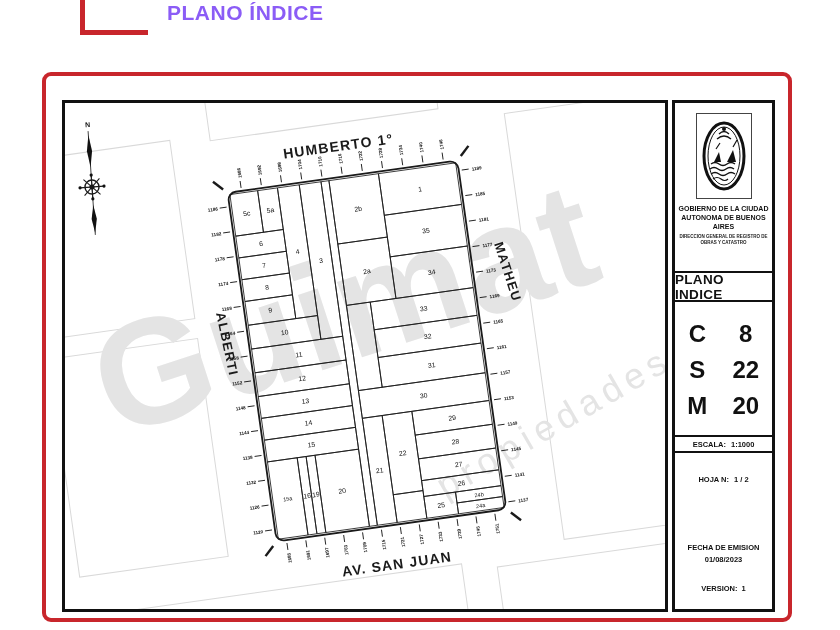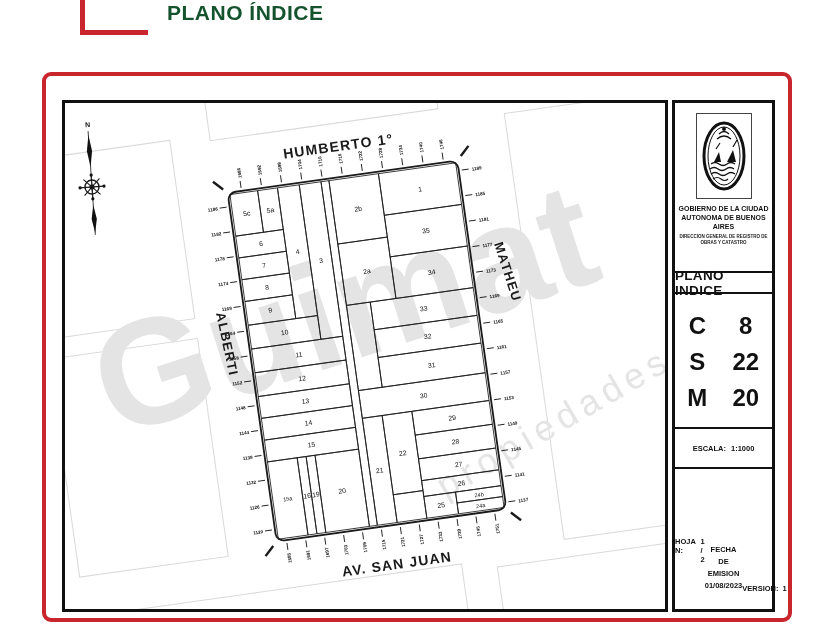--- a/index.html
+++ b/index.html
@@ -4,21 +4,21 @@
 <style>
   html,body{margin:0;padding:0;}
   body{
     width:840px;height:630px;position:relative;background:#ffffff;
     font-family:"Liberation Sans",sans-serif;overflow:hidden;
   }
   
   .logo-bracket-v{position:absolute;left:80px;top:0;width:5px;height:35px;background:var(--red);}
   .logo-bracket-h{position:absolute;left:80px;top:30px;width:68px;height:5px;background:var(--red);}
   .page-title{
-    position:absolute;left:167px;top:1px;font-size:21px;font-weight:bold;color:#14532d;
+    position:absolute;left:167px;top:1px;font-size:21px;font-weight:bold;color:#8b5cf6;
     letter-spacing:.5px;white-space:nowrap;
   }
   
   .red-frame{
     position:absolute;left:42px;top:72px;width:750px;height:550px;
     border:4px solid var(--red);border-radius:9px;background:#fff;box-sizing:border-box;
   }
   
   .map-sheet{
     position:absolute;left:62px;top:100px;width:606px;height:512px;
@@ -29,28 +29,28 @@
     position:absolute;left:672px;top:100px;width:103px;height:512px;
     border:3px solid #111;box-sizing:border-box;background:#fff;
     display:flex;flex-direction:column;color:#111;
   }
   .tb-sec{box-sizing:border-box;}
   .tb-sec1{height:170px;border-bottom:2px solid #111;text-align:center;}
   .arms-box{width:54px;height:84px;margin:10px auto 5px auto;border:1px solid #444;
     display:flex;align-items:center;justify-content:center;}
   .org1{font-size:7px;font-weight:bold;line-height:9px;}
   .org2{font-size:4.5px;font-weight:bold;color:#222;line-height:6px;margin-top:3px;}
-  .tb-sec2{height:21px;border-bottom:2px solid #111;display:flex;align-items:center;justify-content:center;
+  .tb-sec2{height:29px;border-bottom:2px solid #111;display:flex;align-items:center;justify-content:center;
     font-size:13.5px;font-weight:bold;letter-spacing:.3px;}
   .tb-sec3{height:135px;border-bottom:2px solid #111;padding-top:14px;}
   .csm-row{display:grid;grid-template-columns:46% 54%;font-size:24px;font-weight:bold;line-height:36px;}
   .csm-row span{text-align:center;}
-  .tb-sec4{height:40px;border-bottom:2px solid #111;display:flex;align-items:center;justify-content:center;
+  .tb-sec4{height:16px;border-bottom:2px solid #111;display:flex;align-items:center;justify-content:center;
     gap:5px;font-size:7.5px;font-weight:bold;}
-  .tb-sec5{flex:1;display:flex;flex-direction:row;align-items:center;font-size:7.5px;font-weight:bold;}
+  .tb-sec5{flex:1;display:flex;flex-direction:column;align-items:center;font-size:7.5px;font-weight:bold;}
   .hoja{margin-top:22px;display:flex;gap:5px;}
   .fecha{margin-top:58px;text-align:center;line-height:12px;}
   .version{margin-top:auto;margin-bottom:16px;display:flex;gap:4px;text-align:center;}
   :root{--red:#c8262c;}
   svg text{font-family:"Liberation Sans",sans-serif;}
 </style>
 </head>
 <body>
 
 <div class="logo-bracket-v"></div>

